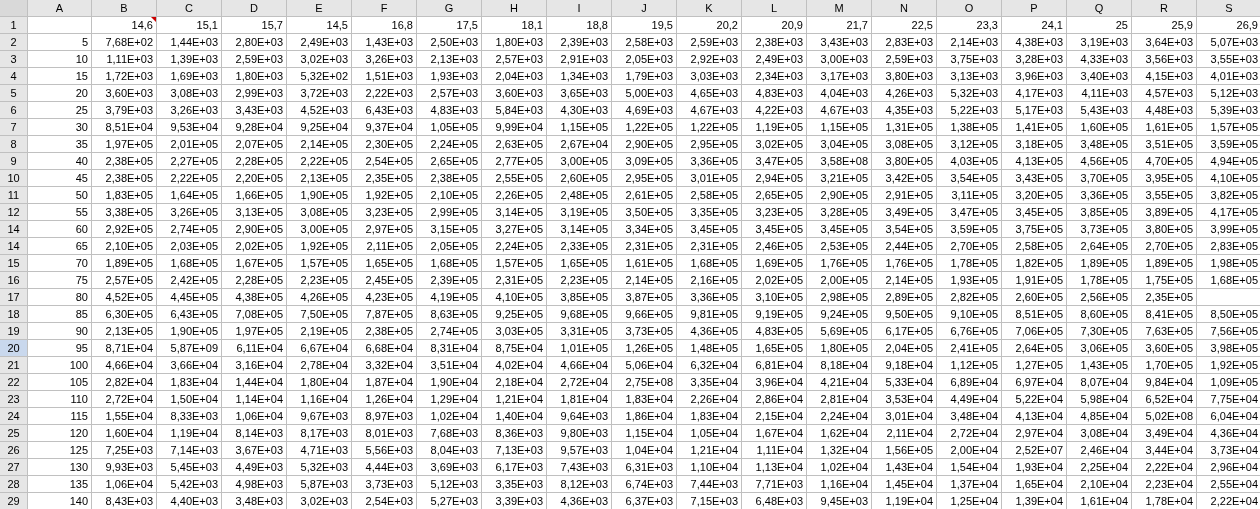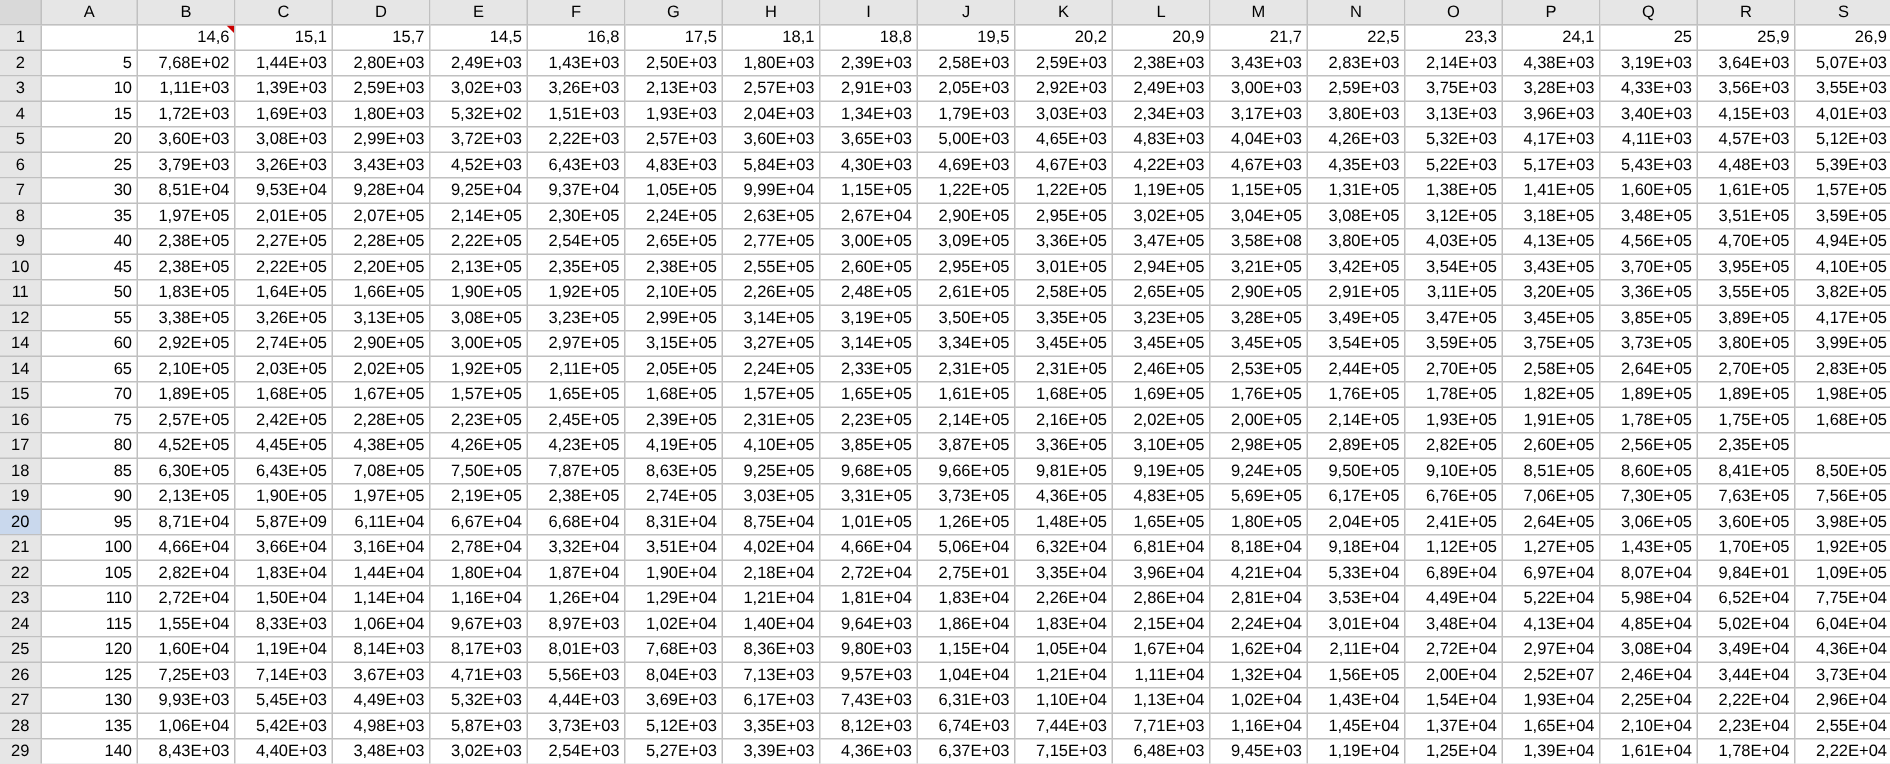--- a/index.html
+++ b/index.html
@@ -507,29 +507,29 @@
     <div class="rowhdr">22</div>
     <div class="cell cell-bold">105</div>
     <div class="cell">2,82E+04</div>
     <div class="cell">1,83E+04</div>
     <div class="cell">1,44E+04</div>
     <div class="cell">1,80E+04</div>
     <div class="cell">1,87E+04</div>
     <div class="cell">1,90E+04</div>
     <div class="cell">2,18E+04</div>
     <div class="cell">2,72E+04</div>
-    <div class="cell">2,75E+01</div>
+    <div class="cell">2,75E+08</div>
     <div class="cell">3,35E+04</div>
     <div class="cell">3,96E+04</div>
     <div class="cell">4,21E+04</div>
     <div class="cell">5,33E+04</div>
     <div class="cell">6,89E+04</div>
     <div class="cell">6,97E+04</div>
     <div class="cell">8,07E+04</div>
-    <div class="cell">9,84E+01</div>
+    <div class="cell">9,84E+04</div>
     <div class="cell">1,09E+05</div>
     <div class="rowhdr">23</div>
     <div class="cell cell-bold">110</div>
     <div class="cell">2,72E+04</div>
     <div class="cell">1,50E+04</div>
     <div class="cell">1,14E+04</div>
     <div class="cell">1,16E+04</div>
     <div class="cell">1,26E+04</div>
     <div class="cell">1,29E+04</div>
     <div class="cell">1,21E+04</div>
@@ -555,21 +555,21 @@
     <div class="cell">1,40E+04</div>
     <div class="cell">9,64E+03</div>
     <div class="cell">1,86E+04</div>
     <div class="cell">1,83E+04</div>
     <div class="cell">2,15E+04</div>
     <div class="cell">2,24E+04</div>
     <div class="cell">3,01E+04</div>
     <div class="cell">3,48E+04</div>
     <div class="cell">4,13E+04</div>
     <div class="cell">4,85E+04</div>
-    <div class="cell">5,02E+04</div>
+    <div class="cell">5,02E+08</div>
     <div class="cell">6,04E+04</div>
     <div class="rowhdr">25</div>
     <div class="cell cell-bold">120</div>
     <div class="cell">1,60E+04</div>
     <div class="cell">1,19E+04</div>
     <div class="cell">8,14E+03</div>
     <div class="cell">8,17E+03</div>
     <div class="cell">8,01E+03</div>
     <div class="cell">7,68E+03</div>
     <div class="cell">8,36E+03</div>

